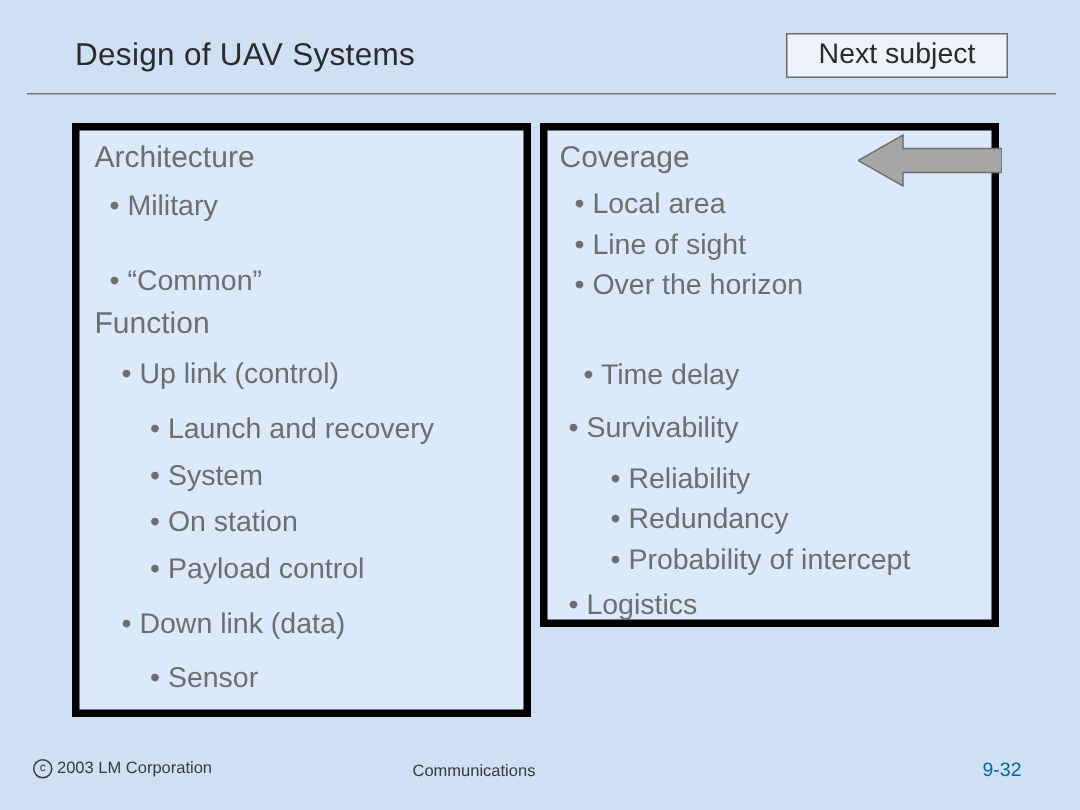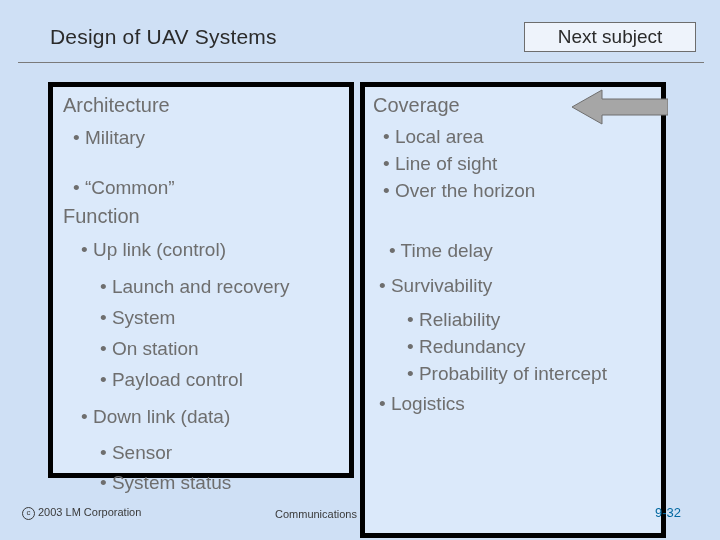--- a/index.html
+++ b/index.html
@@ -26,21 +26,21 @@
     font-size: 21px;
     color: #2b2b2b;
     letter-spacing: 0.2px;
     white-space: nowrap;
     text-align: center;
   }
   .next-subject {
     position: absolute;
     left: 524px;
     top: 22px;
-    width: 172px;
+    width: 148px;
     height: 30px;
     background: #eef3fb;
     border: 1px solid #6d6d6d;
     box-sizing: border-box;
     font-size: 19px;
     color: #2b2b2b;
     text-align: center;
     line-height: 28px;
   }
   .hrule {
@@ -61,21 +61,21 @@
   .col-left {
     left: 48px;
     top: 82px;
     width: 306px;
     height: 396px;
   }
   .col-right {
     left: 360px;
     top: 82px;
     width: 306px;
-    height: 456px;
+    height: 336px;
   }
   .heading {
     font-size: 20px;
     color: #6e6e6e;
     margin: 0;
     white-space: nowrap;
   }
   .lvl1 {
     font-size: 19px;
     color: #6e6e6e;
@@ -175,21 +175,20 @@
     <div class="lvl1 l-common">• “Common”</div>
 
     <div class="heading l-function">Function</div>
     <div class="lvl1 l-uplink">• Up link (control)</div>
     <div class="lvl2 l-launch">•  Launch and recovery</div>
     <div class="lvl2 l-enroute">•  System</div>
     <div class="lvl2 l-onstation">•  On station</div>
     <div class="lvl2 l-payload">•  Payload control</div>
     <div class="lvl1 l-downlink">• Down link (data)</div>
     <div class="lvl2 l-sensor">•  Sensor</div>
-    <div class="lvl2 l-sysstatus">•  System status</div>
   </div>
 
   <div class="col col-right">
     <div class="heading r-coverage">Coverage</div>
     <div class="lvl1 r-local">• Local area</div>
     <div class="lvl1 r-los">• Line of sight</div>
     <div class="lvl1 r-horizon">• Over the horizon</div>
 
     <div class="lvl1 r-timedelay">• Time delay</div>
     <div class="lvl1 r-surviv">• Survivability</div>

